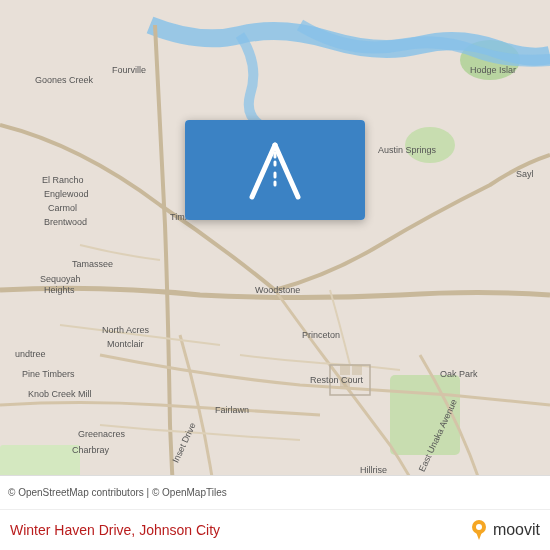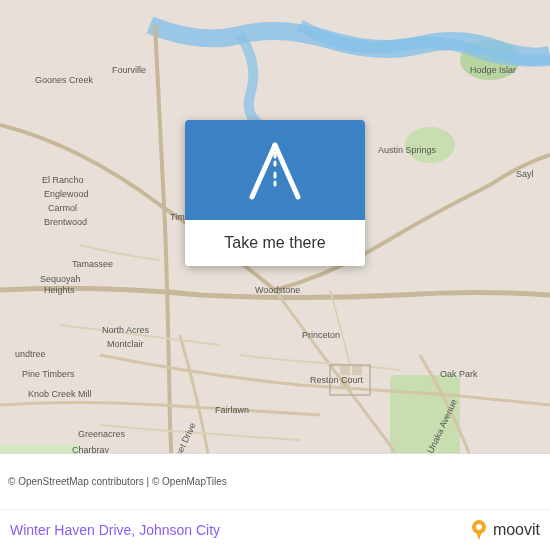--- a/index.html
+++ b/index.html
@@ -72,37 +72,37 @@
       position: absolute;
       bottom: 0;
       left: 0;
       right: 0;
       background: white;
       border-top: 1px solid #ddd;
       z-index: 10;
     }
 
     #attribution-row {
-      padding: 22px 8px;
+      padding: 11px 8px;
       font-size: 10px;
       color: #555;
       border-bottom: 1px solid #eee;
     }
 
     #location-row {
       padding: 8px 10px;
       display: flex;
       align-items: center;
       justify-content: space-between;
     }
 
     #location-text {
       font-size: 14px;
       font-weight: 500;
-      color: #8b5cf6;
+      color: #b91c1c;
     }
 
     #moovit-logo {
       display: flex;
       align-items: center;
       gap: 2px;
     }
 
     #moovit-icon {
       width: 24px;
@@ -197,21 +197,20 @@
 
       <svg width="70" height="70" viewBox="0 0 70 70">
 
         <line x1="35" y1="10" x2="12" y2="62" stroke="white" stroke-width="5" stroke-linecap="round"></line>
         <line x1="35" y1="10" x2="58" y2="62" stroke="white" stroke-width="5" stroke-linecap="round"></line>
 
         <line x1="35" y1="18" x2="35" y2="30" stroke="white" stroke-width="3" stroke-linecap="round" stroke-dasharray="4,5"></line>
         <line x1="35" y1="38" x2="35" y2="50" stroke="white" stroke-width="3" stroke-linecap="round" stroke-dasharray="4,5"></line>
       </svg>
     </div>
-    <button id="popup-button">Take me there</button>
 
   </div>
 
   <div id="bottom-bar">
     <div id="attribution-row">
       <span>© OpenStreetMap contributors | © OpenMapTiles</span>
     </div>
     <div id="location-row">
       <span id="location-text">Winter Haven Drive, Johnson City</span>
       <div id="moovit-logo">

